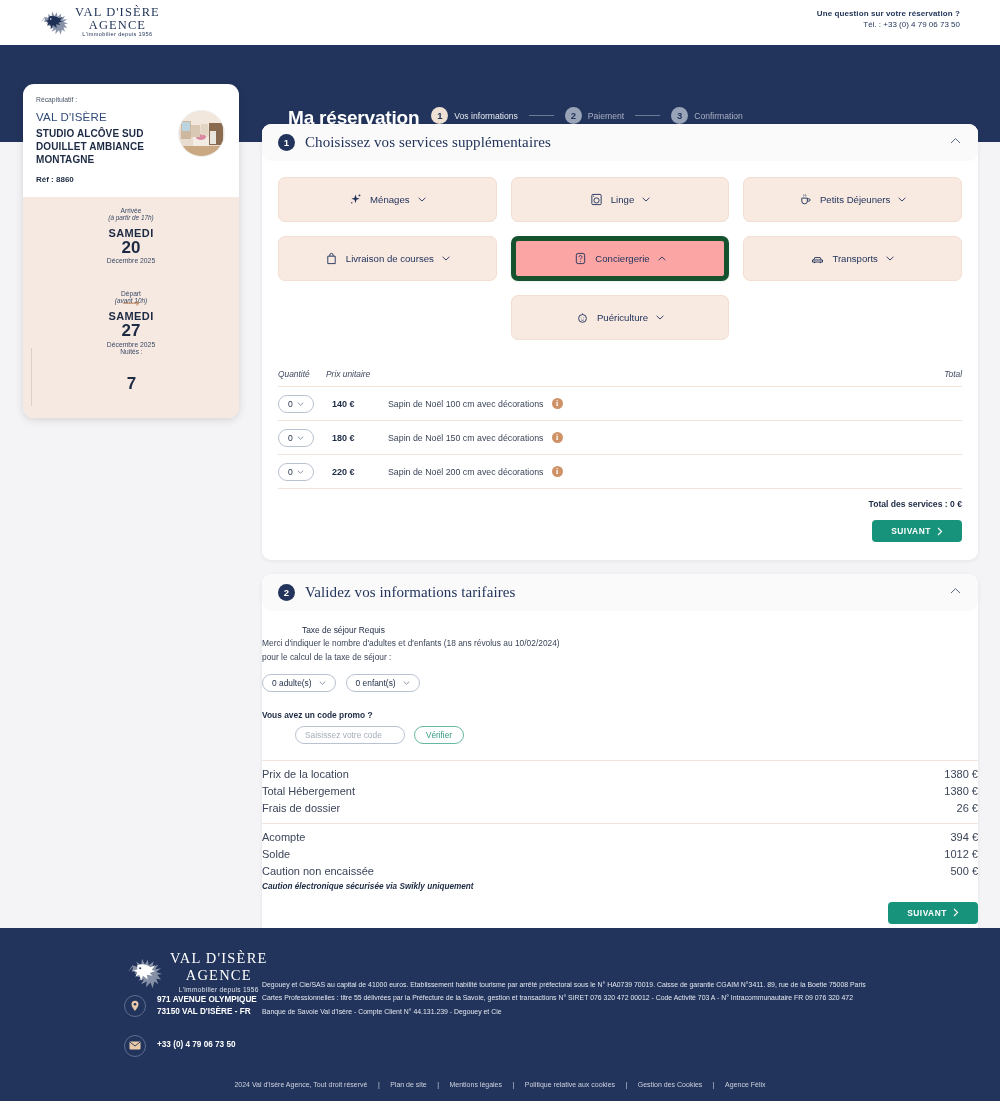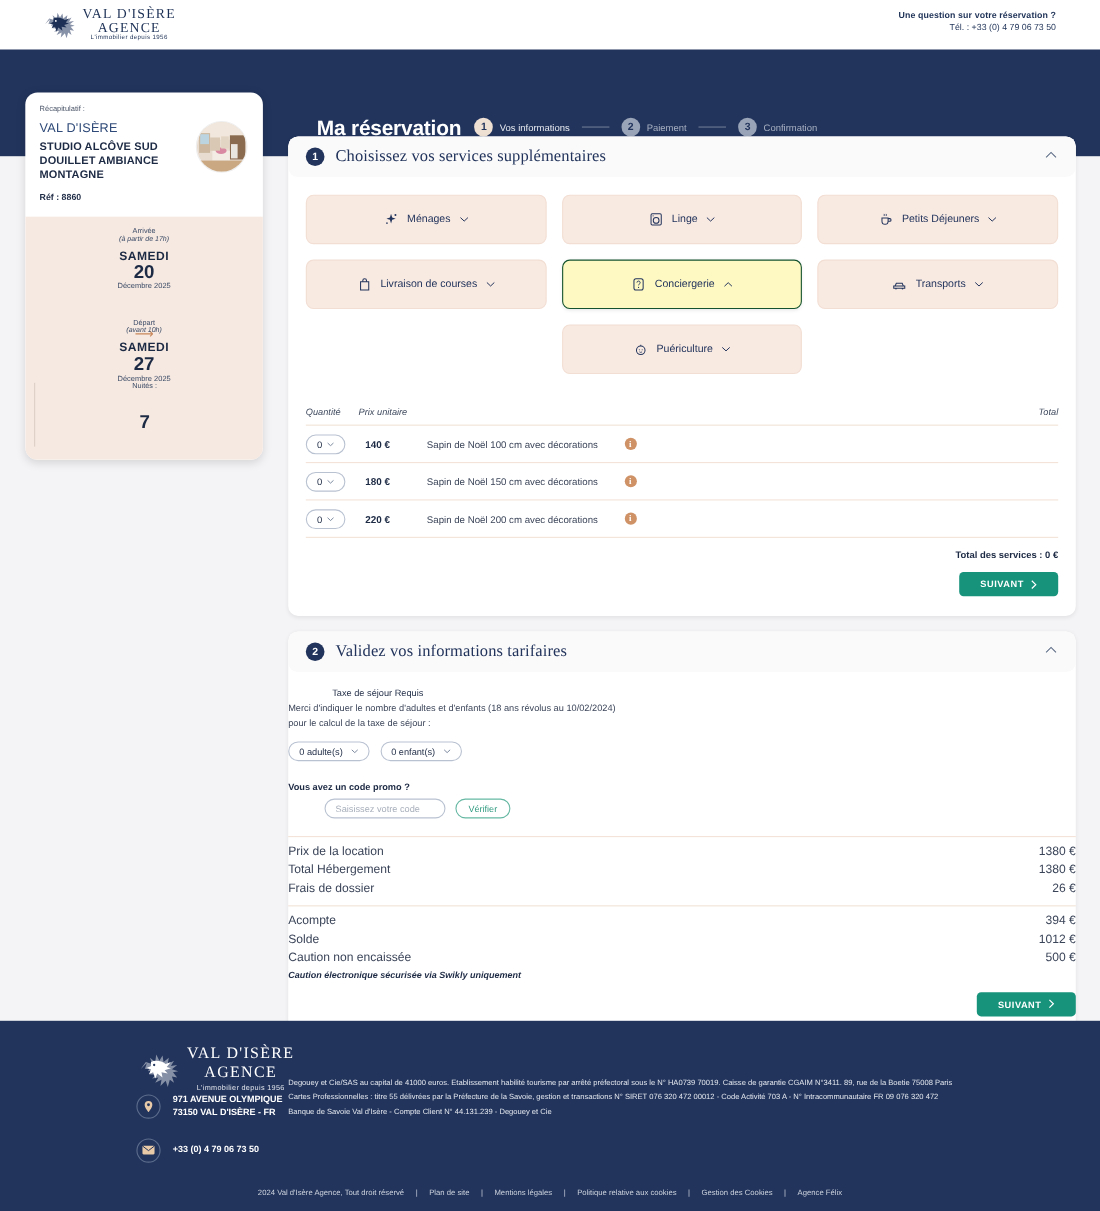--- a/index.html
+++ b/index.html
@@ -94,41 +94,41 @@
   .chev { position: absolute; right: 17px; top: 13px; color: #5a6a85; }
 
   .services-grid {
     display: grid; grid-template-columns: repeat(3, 1fr); gap: 14px; margin: 16px 0 0 0;
   }
   .svc-btn {
     height: 45px; border-radius: 7px; background: #f8e9e1; border: 1px solid #f2ded3;
     display: flex; align-items: center; justify-content: center; gap: 8px;
     color: #22345c; font-size: 9.6px; cursor: pointer;
   }
-  .svc-btn.open { background: #fef9c3; border: 1px solid #14532d; box-shadow: 0 1px 3px rgba(0,0,0,.07); }
+  .svc-btn.open { background: #fca5a5; border: 5px solid #14532d; box-shadow: 0 1px 3px rgba(0,0,0,.07); }
   .svc-ico { width: 13px; height: 13px; display: inline-flex; align-items: center; justify-content: center; }
   .svc-row2 { display: grid; grid-template-columns: repeat(3, 1fr); gap: 14px; margin-top: 14px; }
   .svc-row3 { display: grid; grid-template-columns: repeat(3, 1fr); gap: 14px; margin-top: 14px; }
 
   
   .tbl { margin-top: 29px; }
   .tbl-head { display: flex; align-items: flex-end; font-style: italic; font-size: 8.4px; color: #3f4a5e; padding-bottom: 7px; }
   .c-qty { width: 48px; }
   .c-price { width: 62px; }
   .c-desc { flex: 1; }
   .c-total { width: 40px; text-align: right; }
   .prow { display: flex; align-items: center; height: 34px; border-top: 1px solid #f3e3d8; }
   .prow:first-of-type { border-top: none; }
   .qty-sel {
     width: 36px; height: 18px; border: 1px solid #b9c2d1; border-radius: 9px;
     display: flex; align-items: center; justify-content: center; gap: 4px;
     font-size: 8.6px; color: #1d2a44; background: #fff; cursor: pointer;
   }
   .price { font-size: 9px; font-weight: bold; color: #1d2a44; width: 62px; padding-left: 6px; }
-  .pdesc { font-size: 8.8px; color: #3b4559; display: flex; align-items: center; gap: 24px; }
+  .pdesc { font-size: 8.8px; color: #3b4559; display: flex; align-items: center; gap: 8px; }
   .info-ico {
     width: 11px; height: 11px; border-radius: 50%; background: #cf9267; color: #fff;
     font-size: 8px; font-weight: bold; display: inline-flex; align-items: center;
     justify-content: center; font-family: "Liberation Serif", serif; cursor: pointer;
   }
   .tbl-bottom { border-top: 1px solid #f3e3d8; }
 
   .svc-total { text-align: right; font-size: 8.6px; font-weight: bold; color: #1d2a44; margin-top: 10px; }
   .btn-next {
     background: #17937c; color: #fff; border: none; border-radius: 4px;

